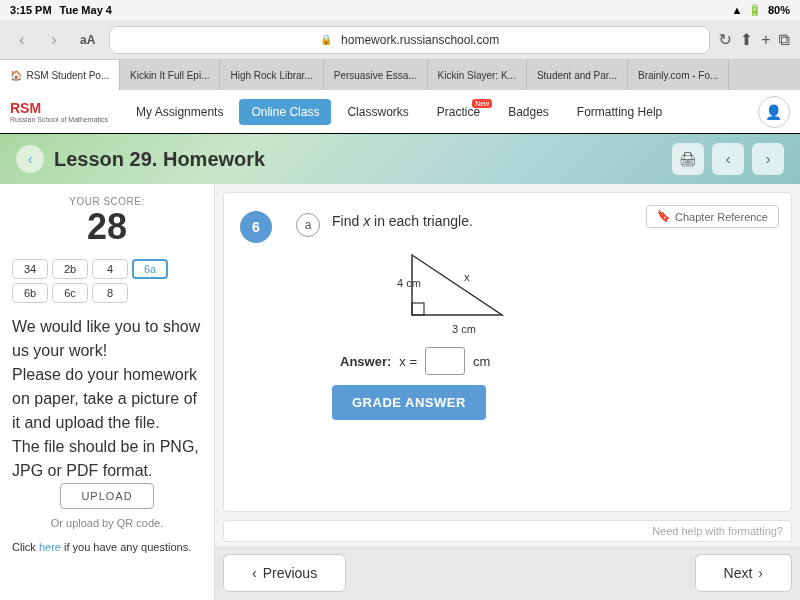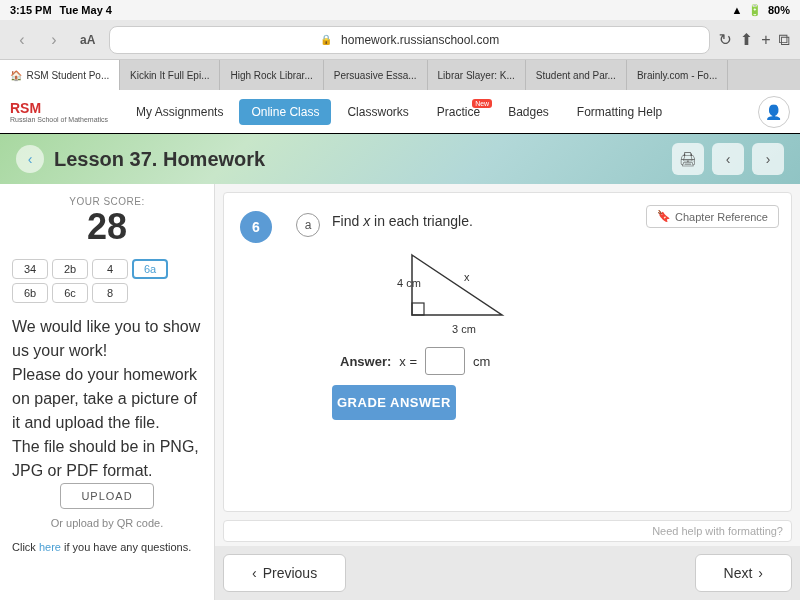--- a/index.html
+++ b/index.html
@@ -347,21 +347,21 @@
     }
     .answer-unit {
       font-size: 13px;
       color: #333;
     }
     .grade-btn {
       background: #5b9bd5;
       color: white;
       border: none;
       border-radius: 4px;
-      padding: 10px 5px;
+      padding: 10px 20px;
       font-size: 13px;
       font-weight: 600;
       letter-spacing: 0.5px;
       cursor: pointer;
       margin-top: 10px;
     }
     .format-help-row {
       display: flex;
       justify-content: flex-end;
       padding: 4px 8px;
@@ -437,21 +437,21 @@
   <div class="tab">
     <span>Kickin It Full Epi...</span>
   </div>
   <div class="tab">
     <span>High Rock Librar...</span>
   </div>
   <div class="tab">
     <span>Persuasive Essa...</span>
   </div>
   <div class="tab">
-    <span>Librar Slayer: K...</span>
+    <span>Kickin Slayer: K...</span>
   </div>
   <div class="tab">
     <span>Student and Par...</span>
   </div>
   <div class="tab">
     <span>Brainly.com - Fo...</span>
   </div>
 </div>
 
 <div class="app-nav">
@@ -482,21 +482,21 @@
       <span>Formatting Help</span>
     </div>
   </div>
   <div class="nav-avatar">👤</div>
 </div>
 
 <div class="page-header">
   <div class="back-circle">
     <span>‹</span>
   </div>
-  <div class="page-title">Lesson 37. Homework</div>
+  <div class="page-title">Lesson 29. Homework</div>
   <div class="header-actions">
     <button class="header-action-btn">🖨</button>
     <button class="header-action-btn">‹</button>
     <button class="header-action-btn">›</button>
   </div>
 </div>
 
 <div class="main-content">
 
   <div class="left-panel">

